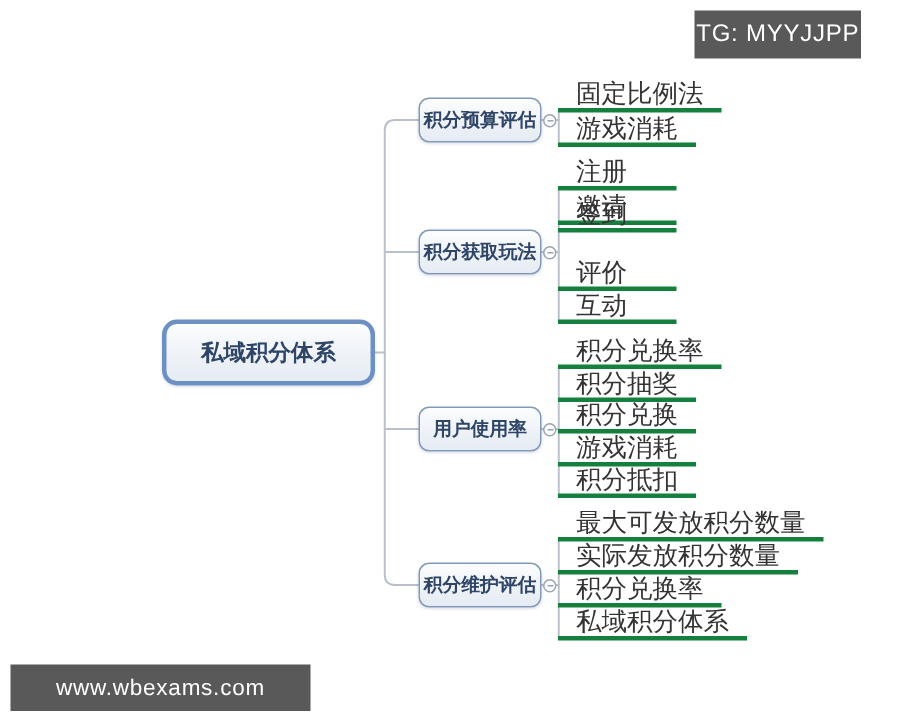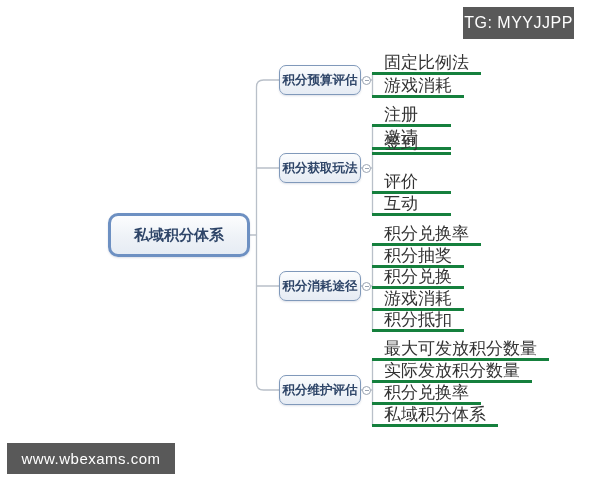--- a/index.html
+++ b/index.html
@@ -7,21 +7,21 @@
     width:600px;height:480px;position:relative;overflow:hidden;
     background:#ffffff;
     font-family:"Liberation Sans","DejaVu Sans",sans-serif;
   }
   .badge{
     position:absolute;background:#595959;color:#ffffff;
     display:flex;align-items:center;justify-content:center;
     letter-spacing:0.5px;
   }
   #badge-tr{left:463px;top:7px;width:111px;height:32px;font-size:16px;}
-  #badge-bl{left:7px;top:443px;width:168px;height:31px;font-size:15px;}
+  #badge-bl{left:7px;top:443px;width:200px;height:31px;font-size:15px;}
   svg.wires{position:absolute;left:0;top:0;pointer-events:none;}
   .node{
     position:absolute;box-sizing:border-box;
     display:flex;align-items:center;justify-content:center;
     background:linear-gradient(180deg,#fcfdfe 0%,#eef2f7 55%,#e6ecf4 100%);
     color:#2e4568;font-weight:bold;white-space:nowrap;
     box-shadow:0 1px 2px rgba(60,80,120,0.18);
   }
   #root-node{
     left:108px;top:213px;width:142px;height:44px;
@@ -72,21 +72,21 @@
   </g>
 </svg>
 
 <div class="badge" id="badge-tr">TG: MYYJJPP</div>
 <div class="badge" id="badge-bl">www.wbexams.com</div>
 
 <div class="node" id="root-node">私域积分体系</div>
 
 <div class="node branch" style="top:65px">积分预算评估</div>
 <div class="node branch" style="top:153px">积分获取玩法</div>
-<div class="node branch" style="top:271px">积分消耗途径</div>
+<div class="node branch" style="top:271px">用户使用率</div>
 <div class="node branch" style="top:375px">积分维护评估</div>
 
 <div class="dot" style="top:75.5px"></div>
 <div class="dot" style="top:163.5px"></div>
 <div class="dot" style="top:281.5px"></div>
 <div class="dot" style="top:385.5px"></div>
 
 <div class="child" style="top:52px">固定比例法</div>
 <div class="child" style="top:75px">游戏消耗</div>
 

